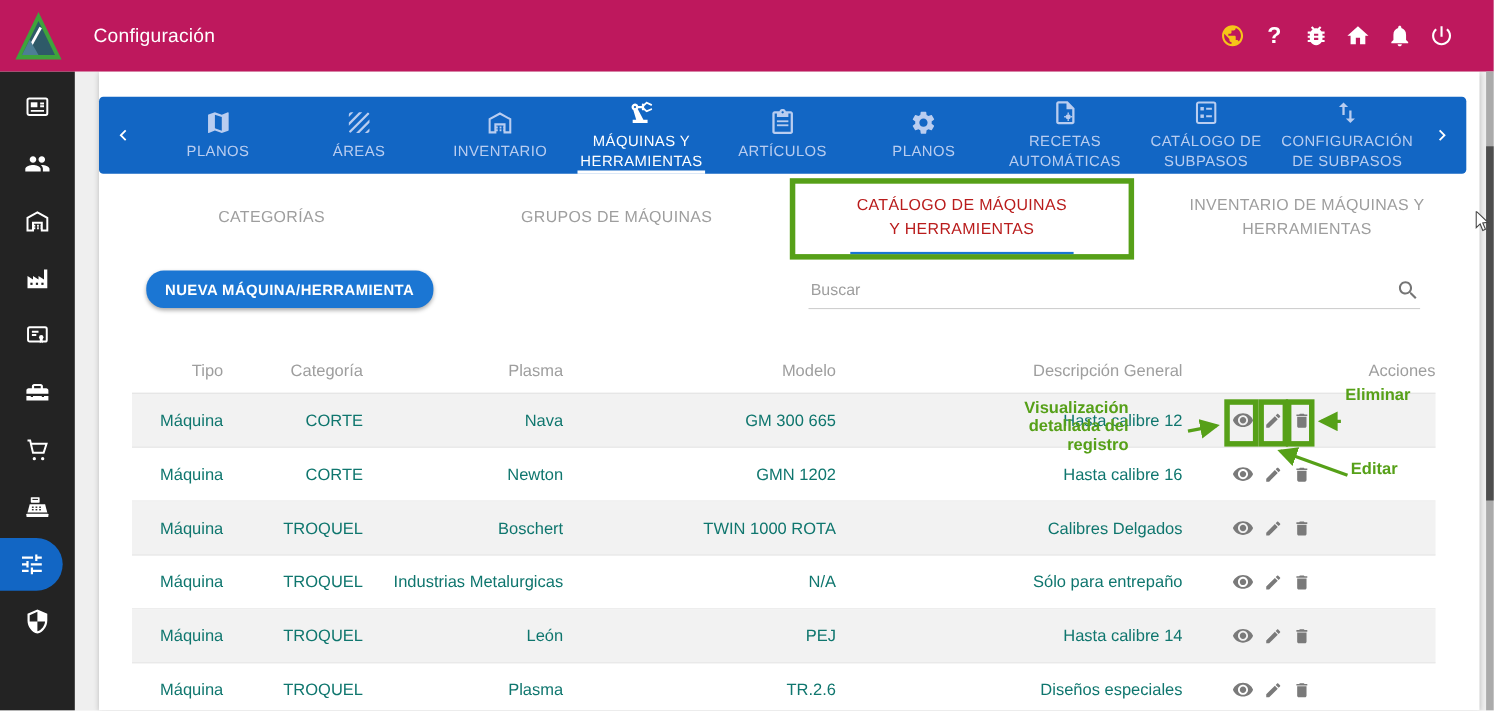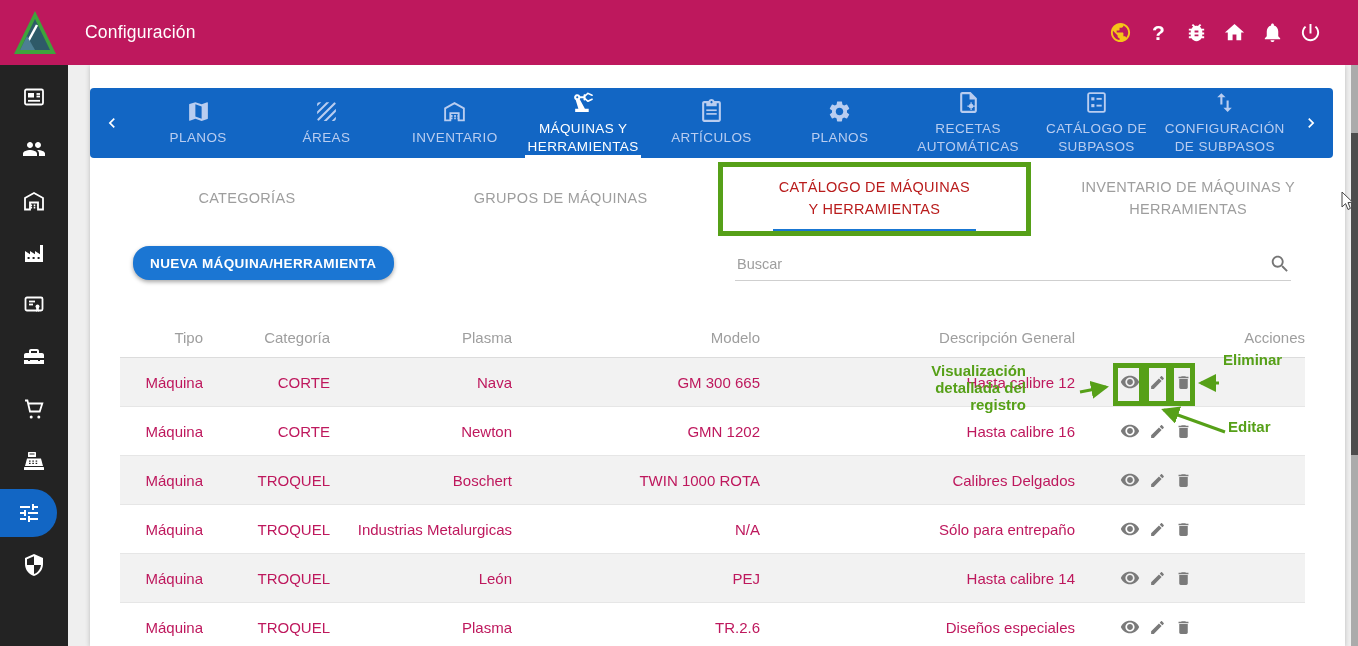--- a/index.html
+++ b/index.html
@@ -48,21 +48,21 @@
     border-radius:16px;color:#fff;font-family:"Liberation Sans",sans-serif;font-size:13.5px;font-weight:bold;
     letter-spacing:.4px;cursor:pointer;box-shadow:0 2px 4px rgba(0,0,0,.35);}
   .search-wrap{position:absolute;left:645px;top:183px;width:556px;height:32px;border-bottom:1px solid #cfcfcf;
     display:flex;align-items:center;}
   .search-input{flex:1;border:none;outline:none;background:transparent;font-family:"Liberation Sans",sans-serif;
     font-size:14.5px;color:#424242;}
   .search-input::placeholder{color:#9e9e9e;}
   .search-icon{width:22px;height:22px;color:#757575;cursor:pointer;flex:0 0 auto;}
   
   .table{position:absolute;left:30px;top:253px;width:1185px;}
-  .trow{display:flex;align-items:center;height:48px;border-bottom:1px solid #e6e6e6;font-size:15px;color:#be185d;}
+  .trow{display:flex;align-items:center;height:48px;border-bottom:1px solid #e6e6e6;font-size:15px;color:#0f766e;}
   .thead{height:39px;color:#9e9e9e;border-bottom:1px solid #dcdcdc;}
   .trow.striped{background:#f2f2f2;}
   .c0{width:83px;}.c1{width:127px;}.c2{width:182px;}.c3{width:248px;}.c4{width:315px;}.c5{width:230px;}
   .cell{padding-left:15px;box-sizing:border-box;white-space:nowrap;overflow:hidden;text-align:right;}
   .actions-cell{padding-left:45px;display:flex;align-items:center;gap:9px;}
   .act-icon{color:#7a7a7a;cursor:pointer;display:flex;align-items:center;}
   .act-icon svg{display:block;}
   
   .ann{position:absolute;color:#56a018;font-weight:bold;font-size:15px;z-index:40;pointer-events:none;}
   .ann-viz{left:896px;top:362px;width:130px;text-align:right;line-height:17px;}

